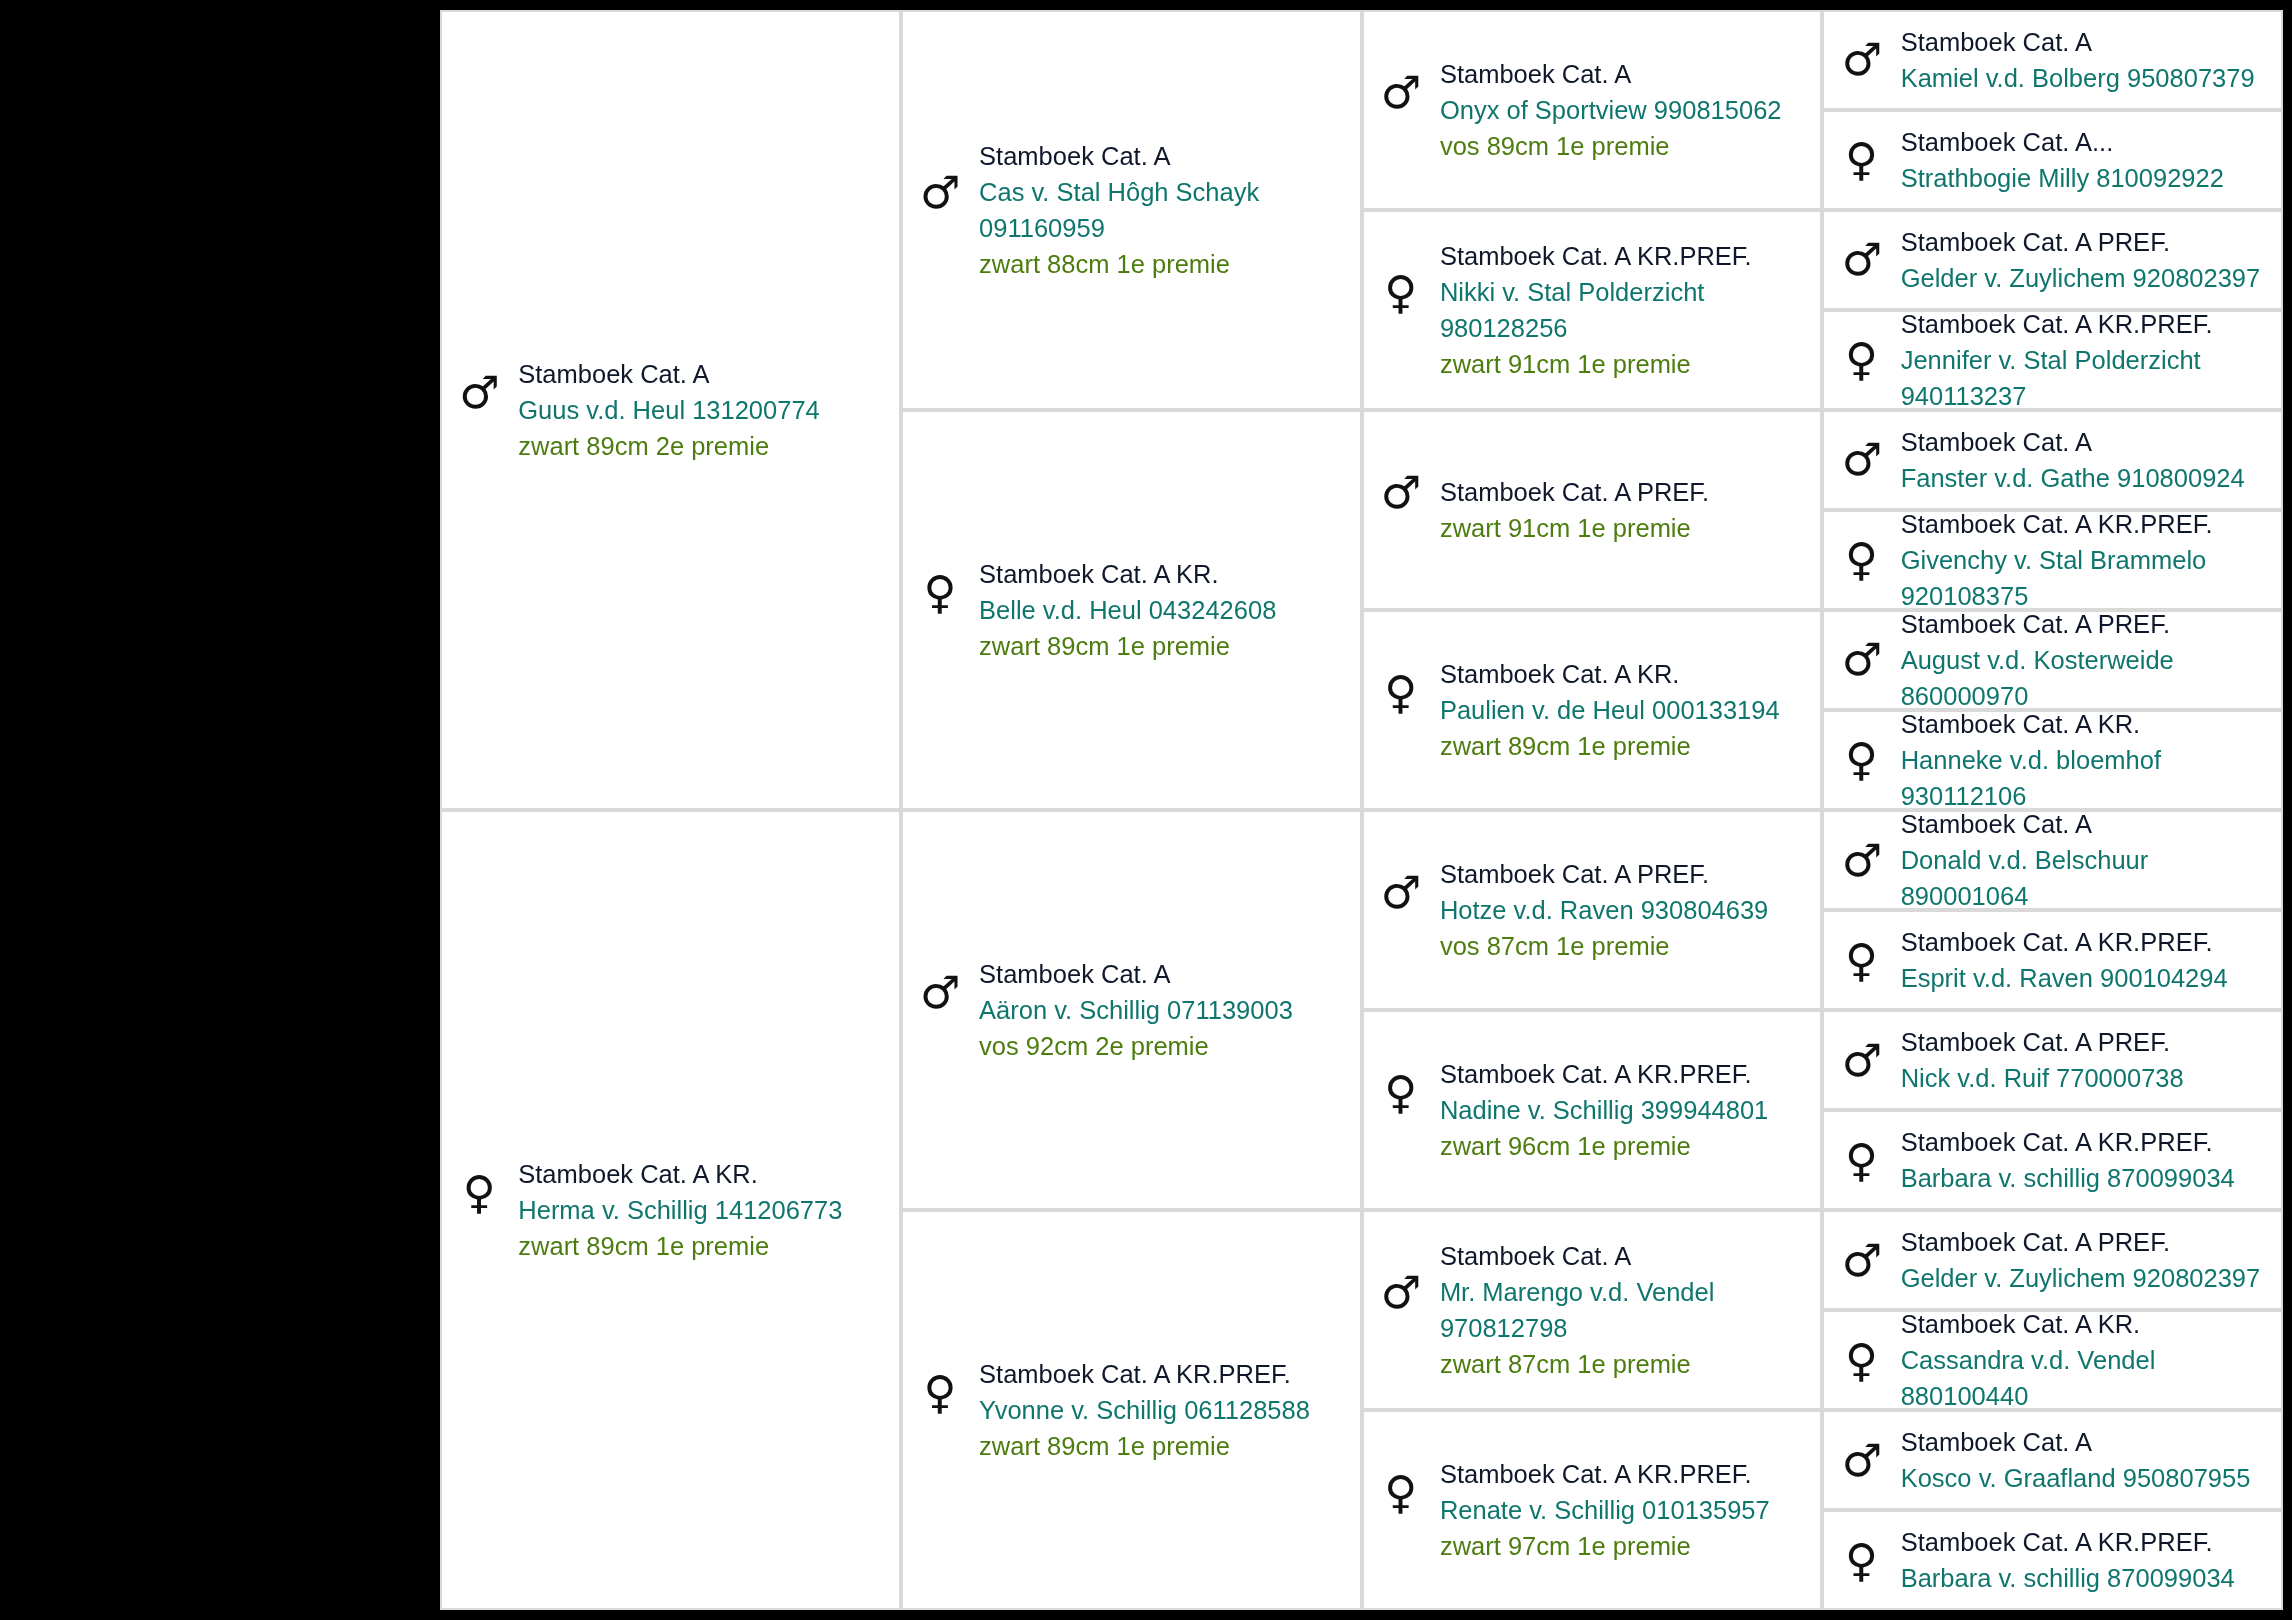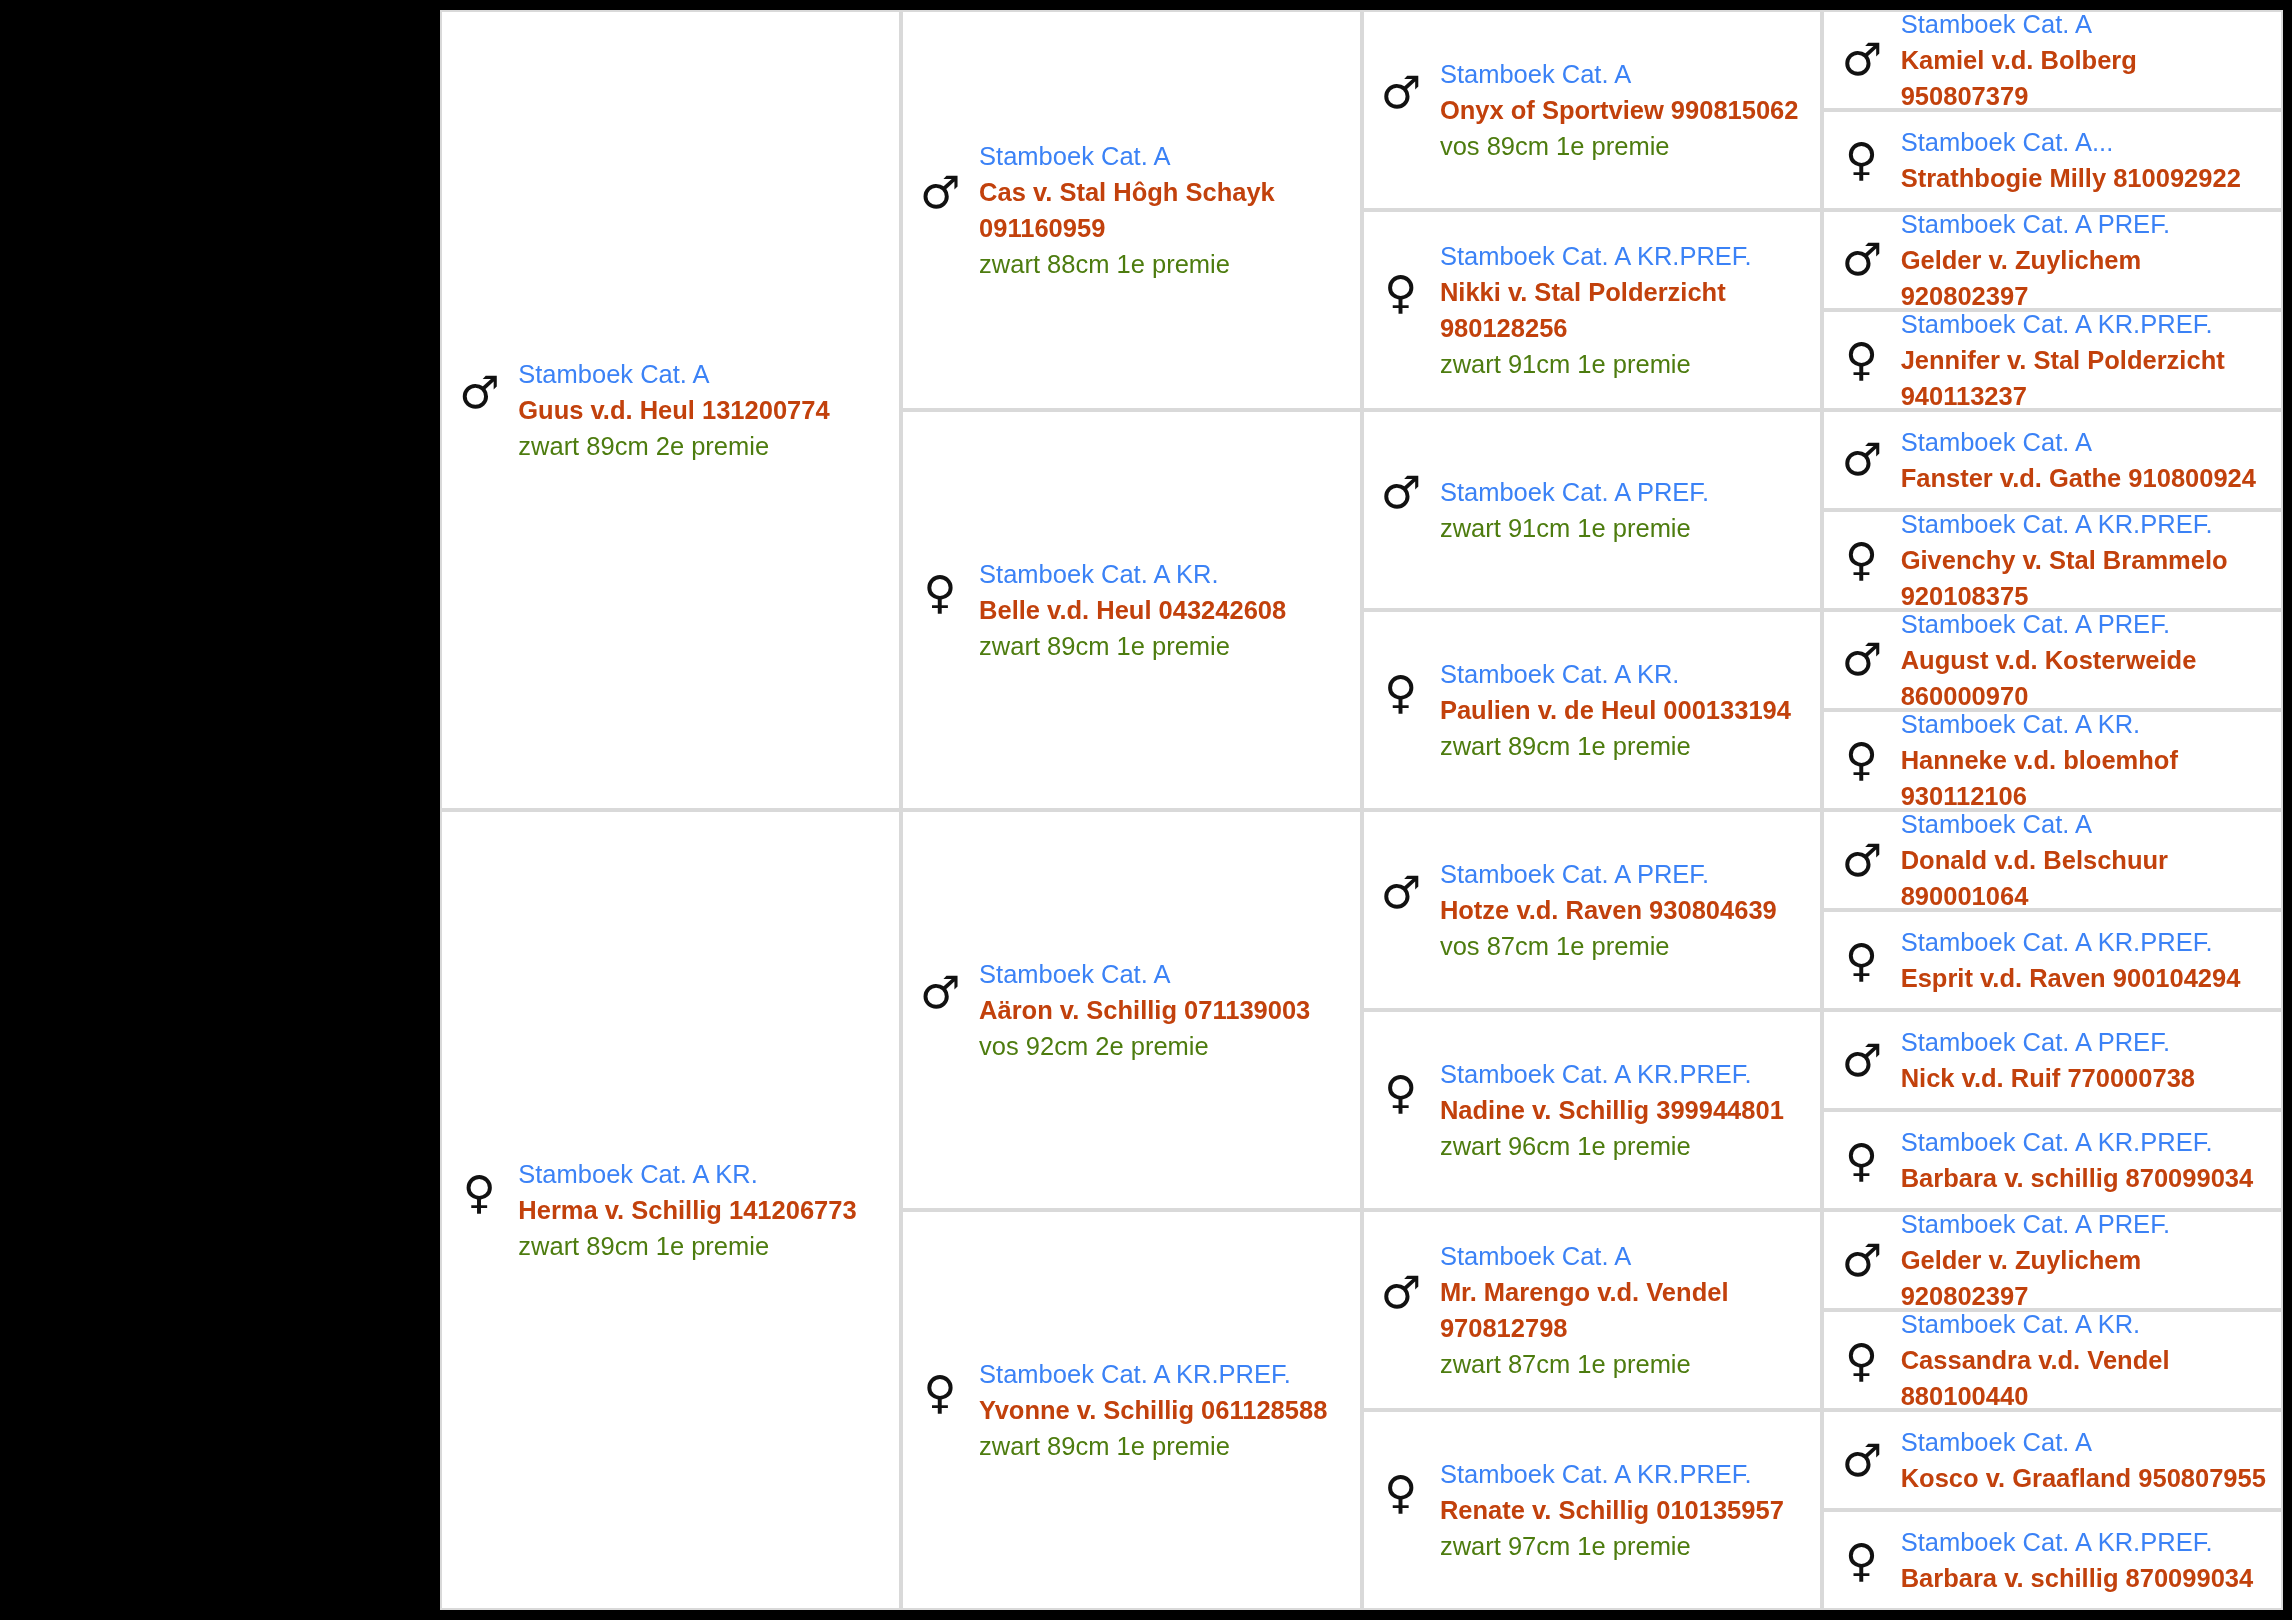--- a/index.html
+++ b/index.html
@@ -37,22 +37,22 @@
     text-align:center;
     font-family:"DejaVu Sans",sans-serif;
     font-size:45px;
     font-weight:700;
     line-height:1;
     color:#111;
     margin-right:17.6px;
   }
   .has-details .sex{margin-bottom:35px;}
   .info{display:flex;flex-direction:column;min-width:0;}
-  .category{font-size:25.5px;line-height:36px;color:#3b82f6;font-weight:400;}
-  .horse-name{font-size:25.5px;line-height:36px;color:#c2410c;font-weight:700;}
+  .category{font-size:25.5px;line-height:36px;color:#0f172a;font-weight:400;}
+  .horse-name{font-size:25.5px;line-height:36px;color:#0f766e;font-weight:400;}
   .details{font-size:25.5px;line-height:36px;color:#4d7c0f;font-weight:400;}
 </style>
 </head>
 <body>
 
 <div class="page">
   <div class="left-panel"></div>
 
   <div class="pedigree-grid">
 

